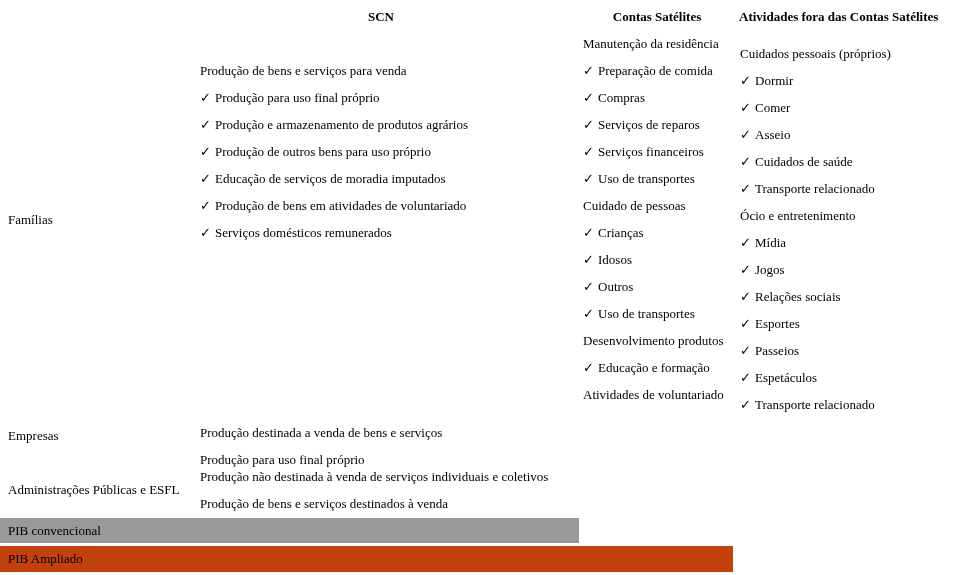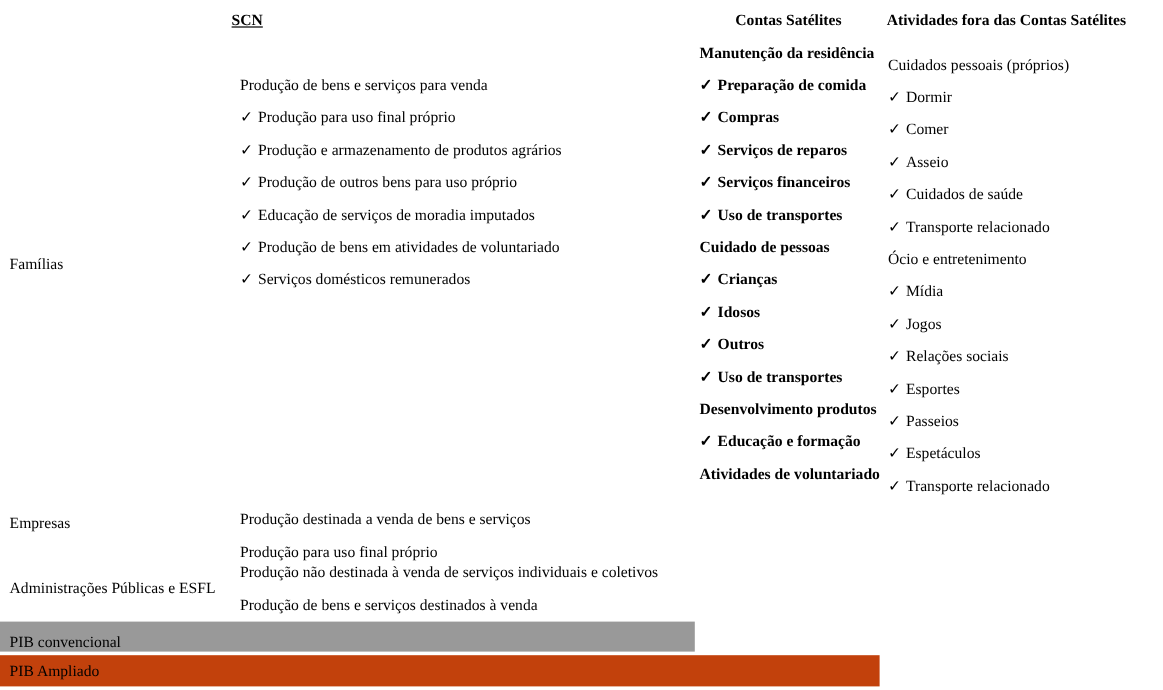--- a/index.html
+++ b/index.html
@@ -12,41 +12,41 @@
     font-family: "Liberation Serif", "DejaVu Serif", serif;
     font-size: 13px;
     color: #000000;
   }
   .col-header {
     position: absolute;
     top: 9px;
     font-weight: bold;
     white-space: nowrap;
   }
-  .hdr-scn      { left: 193px; width: 182px; text-align: left; text-decoration: underline; }
+  .hdr-scn      { left: 212px; width: 182px; text-align: right; }
   .hdr-sat      { left: 583px; width: 148px; text-align: center; }
   .hdr-out      { left: 739px; }
   .entity-label { position: absolute; left: 8px; white-space: nowrap; }
   .stack { position: absolute; }
   .row {
     height: 27px;
     display: flex;
     align-items: center;
     white-space: nowrap;
   }
   .check { display: inline-block; width: 15px; }
   .bar {
     position: absolute;
     left: 0;
     display: flex;
     align-items: center;
     padding-left: 8px;
     white-space: nowrap;
   }
-  .bar-conv { top: 518px; width: 579px; height: 25px; background: #999999; align-items: flex-end; }
+  .bar-conv { top: 518px; width: 579px; height: 25px; background: #999999; }
   .bar-ampl { top: 546px; width: 733px; height: 26px; background: #c2410c; }
 </style>
 </head>
 <body>
 
 <div>
 
   <div class="col-header hdr-scn">SCN</div>
   <div class="col-header hdr-sat">Contas Satélites</div>
   <div class="col-header hdr-out">Atividades fora das Contas Satélites</div>
@@ -96,21 +96,21 @@
 
   <div class="stack" style="left:200px; top:463px;">
     <div class="row">
         <span>Produção não destinada à venda de serviços individuais e coletivos</span>
       </div>
     <div class="row">
         <span>Produção de bens e serviços destinados à venda</span>
       </div>
   </div>
 
-  <div class="stack" style="left:583px; top:30px;font-weight:bold;">
+  <div class="stack" style="left:583px; top:30px;">
     <div class="row">
         <span>Manutenção da residência</span>
       </div>
     <div class="row">
         <span class="check">✓</span>
         <span>Preparação de comida</span>
       </div>
     <div class="row">
         <span class="check">✓</span>
         <span>Compras</span>

